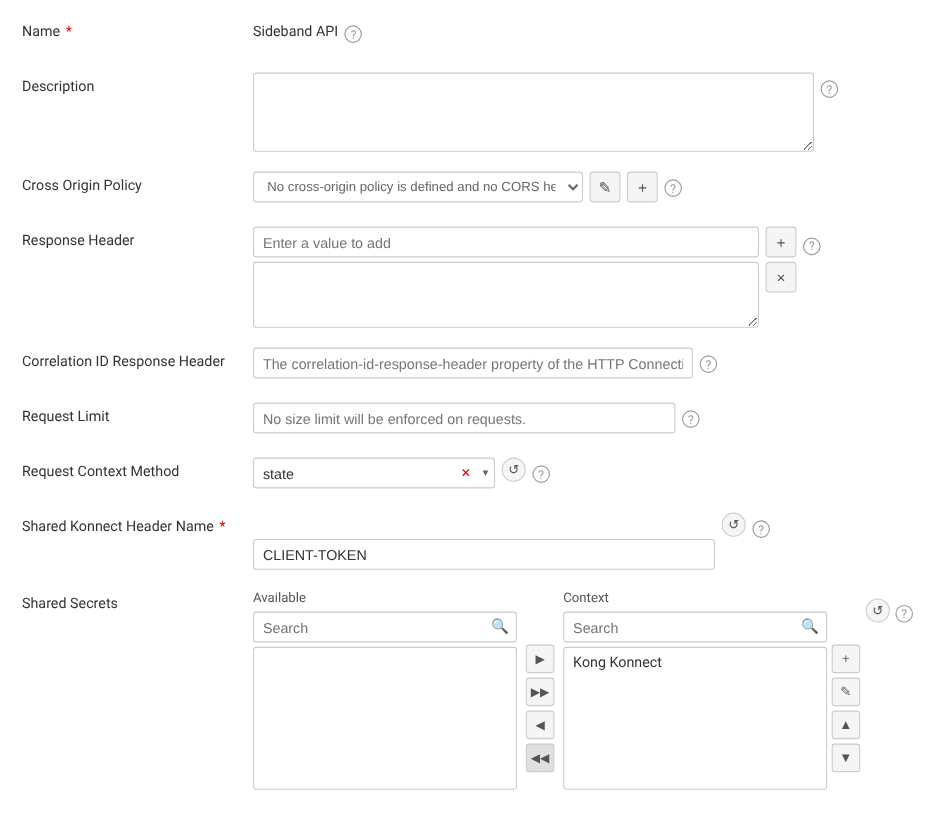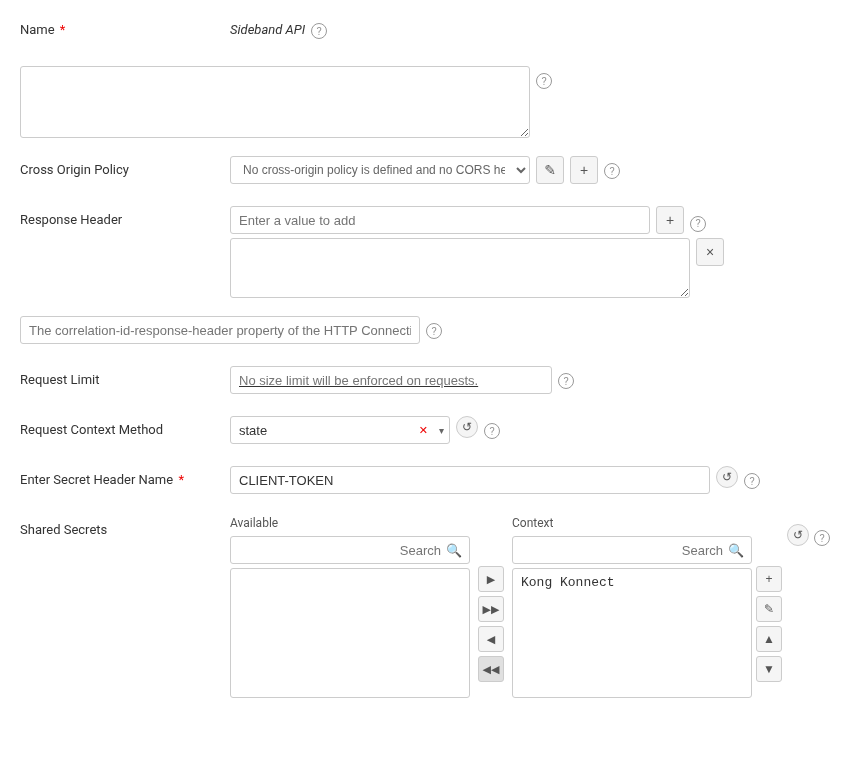--- a/index.html
+++ b/index.html
@@ -79,38 +79,37 @@
       font-size: 14px;
       flex-shrink: 0;
     }
     .cors-select {
       width: 300px;
       height: 28px;
       font-size: 12px;
       color: #666;
     }
     .response-header-input {
-      width: 420px;
+      width: 460px;
       height: 28px;
     }
     .response-header-textarea {
       width: 460px;
       height: 60px;
       margin-top: 4px;
     }
     .correlation-input {
       width: 400px;
       height: 28px;
       color: #999;
     }
     .request-limit-input {
-      width: 322px;
+      width: 384px;
       height: 28px;
       color: #999;
-      text-decoration: underline;
     }
     .context-select-wrapper {
       position: relative;
       display: inline-flex;
       align-items: center;
     }
     .context-select {
       width: 220px;
       height: 28px;
       padding-right: 36px;
@@ -142,22 +141,23 @@
       width: 22px;
       height: 22px;
       border-radius: 50%;
       border: 1px solid #ccc;
       background: #f5f5f5;
       cursor: pointer;
       color: #555;
       font-size: 12px;
     }
     .shared-secret-input {
-      width: 480px;
-      height: 28px;
+      width: 420px;
+      height: 28px;
+      margin-top: 24px;
     }
     
     .shared-secrets-wrap {
       display: flex;
       gap: 0;
       align-items: flex-start;
     }
     .list-panel {
       display: flex;
       flex-direction: column;
@@ -169,21 +169,20 @@
       margin-bottom: 2px;
     }
     .search-box {
       position: relative;
       width: 240px;
     }
     .search-box input {
       width: 100%;
       height: 28px;
       padding-right: 28px;
-      text-align: right;
     }
     .search-box .search-icon {
       position: absolute;
       right: 7px;
       top: 50%;
       transform: translateY(-50%);
       color: #999;
       font-size: 13px;
       pointer-events: none;
     }
@@ -193,21 +192,20 @@
       border: 1px solid #ccc;
       border-radius: 3px;
       background: #fff;
       overflow-y: auto;
       padding: 2px 0;
     }
     .list-box-item {
       padding: 4px 8px;
       font-size: 13px;
       cursor: pointer;
-      font-family: Liberation Mono, monospace;
     }
     .transfer-buttons {
       display: flex;
       flex-direction: column;
       align-items: center;
       justify-content: center;
       gap: 4px;
       padding: 0 8px;
       margin-top: 50px;
     }
@@ -251,21 +249,20 @@
       display: flex;
       align-items: center;
       gap: 5px;
       margin-top: 7px;
       margin-left: 5px;
     }
     .name-value {
       font-size: 13px;
       color: #333;
       padding-top: 6px;
-      font-style: italic;
     }
     .response-header-col {
       display: flex;
       flex-direction: column;
       gap: 0;
     }
     .response-header-row1 {
       display: flex;
       align-items: center;
       gap: 6px;
@@ -283,20 +280,23 @@
   <div class="form-label">
     <span>Name</span><span class="required"> *</span>
   </div>
   <div class="form-control-wrap">
     <span class="name-value">Sideband API</span>
     <span class="help-icon">?</span>
   </div>
 </div>
 
 <div class="form-row field-description">
+  <div class="form-label">
+    <span>Description</span>
+  </div>
   <div class="form-control-wrap">
     <textarea style=""></textarea>
     <span class="help-icon">?</span>
   </div>
 </div>
 
 <div class="form-row">
   <div class="form-label">
     <span>Cross Origin Policy</span>
   </div>
@@ -323,20 +323,23 @@
       </div>
       <div class="response-header-row2">
         <textarea class="response-header-textarea" style=""></textarea>
         <button class="btn-icon" style="margin-top:4px;">×</button>
       </div>
     </div>
   </div>
 </div>
 
 <div class="form-row">
+  <div class="form-label">
+    <span>Correlation ID Response Header</span>
+  </div>
   <div class="form-control-wrap">
     <input type="text" class="correlation-input" placeholder="The correlation-id-response-header property of the HTTP Connecti" style="">
     <span class="help-icon">?</span>
   </div>
 </div>
 
 <div class="form-row">
   <div class="form-label">
     <span>Request Limit</span>
   </div>
@@ -358,21 +361,21 @@
       <span class="select-clear" style="color:#e00; font-size:11px; right:22px;">✕</span>
       <span class="select-arrow">▾</span>
     </div>
     <span class="btn-circle">↺</span>
     <span class="help-icon">?</span>
   </div>
 </div>
 
 <div class="form-row">
   <div class="form-label">
-    <span>Enter Secret Header Name</span><span class="required"> *</span>
+    <span>Shared Konnect Header Name</span><span class="required"> *</span>
   </div>
   <div class="form-control-wrap">
     <input type="text" class="shared-secret-input" value="CLIENT-TOKEN" style="">
     <span class="btn-circle">↺</span>
     <span class="help-icon">?</span>
   </div>
 </div>
 
 <div class="form-row" style="align-items: flex-start;">
   <div class="form-label" style="padding-top: 6px;">

